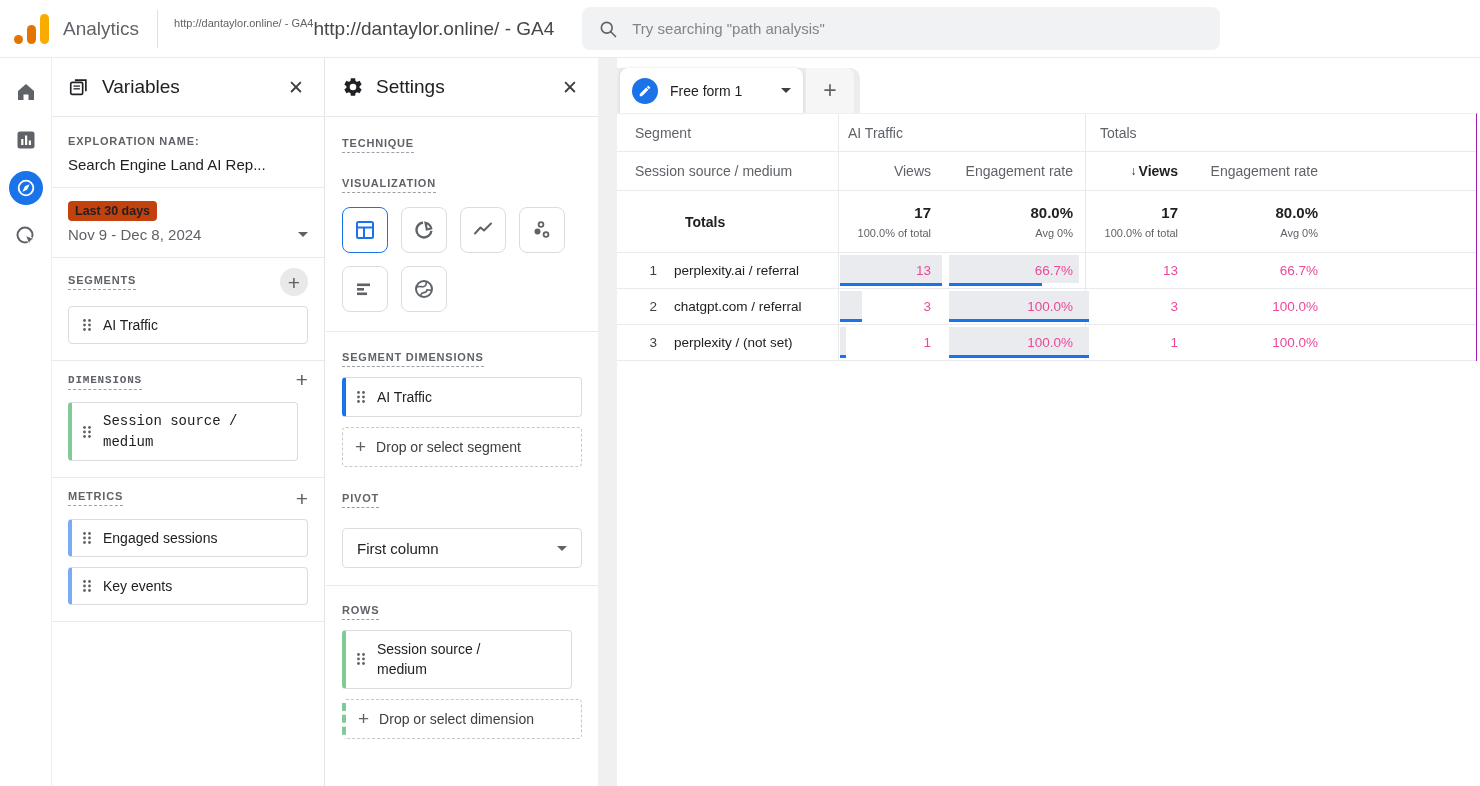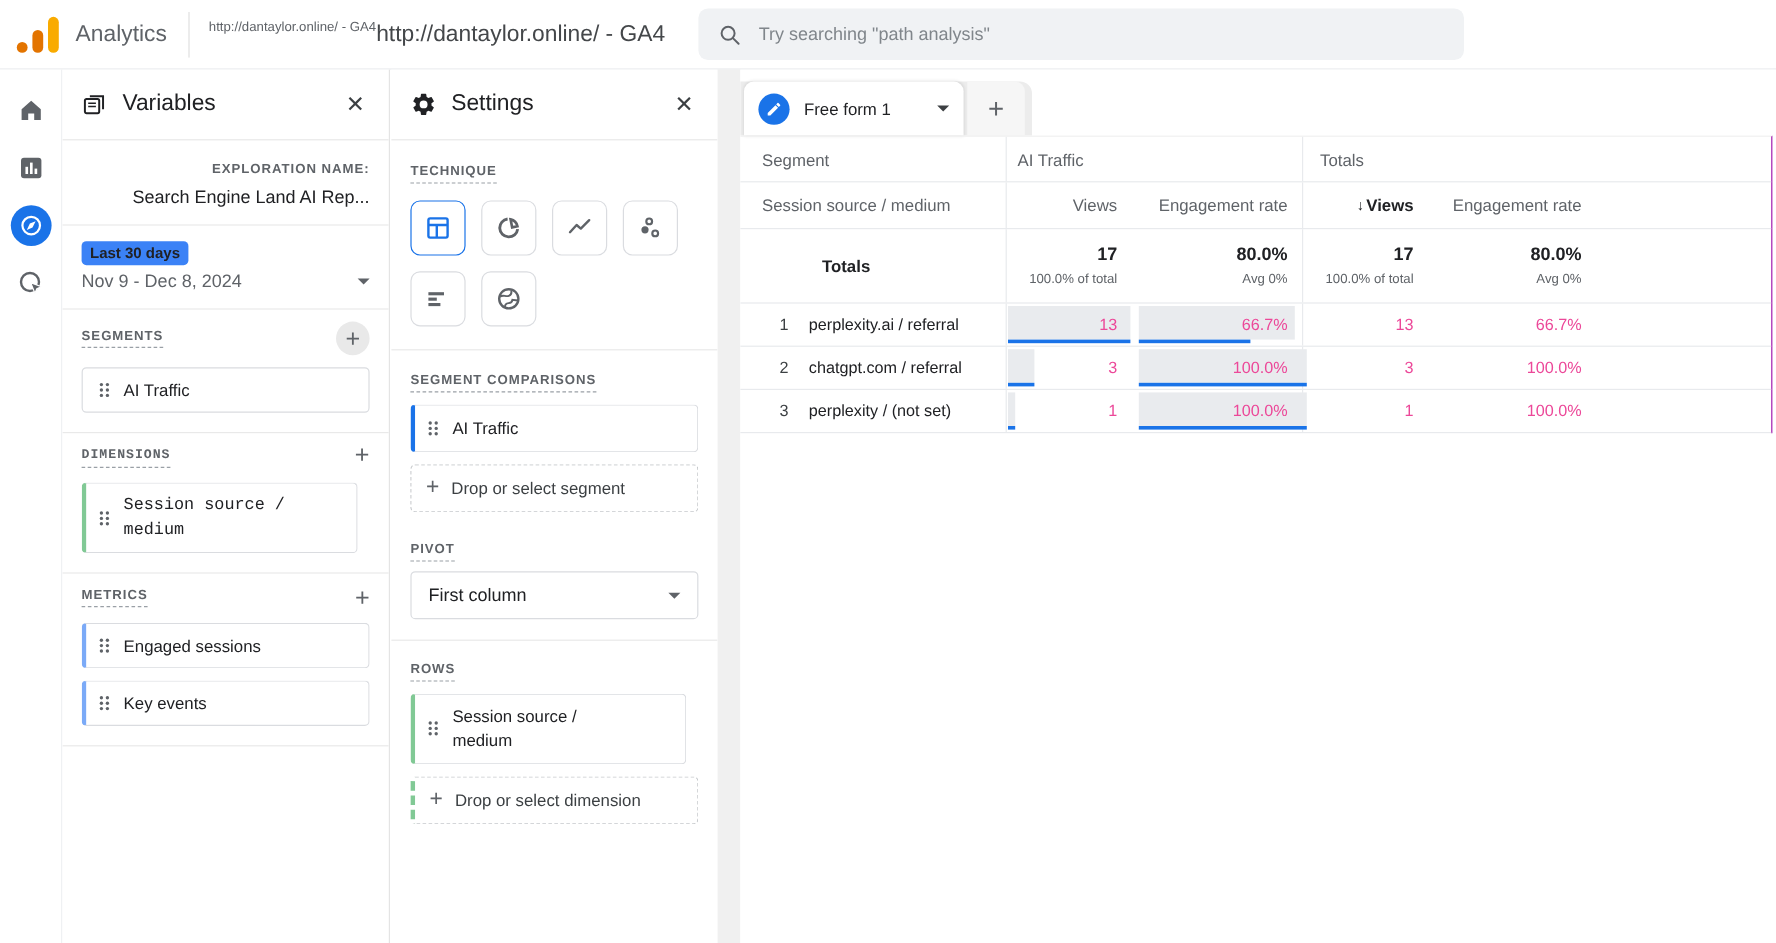--- a/index.html
+++ b/index.html
@@ -62,21 +62,21 @@
               display:flex; align-items:center; padding:0 12px; color:#3c4043; font-size:14px; cursor:pointer; }
   .dropzone .dz-plus { font-size:19px; color:#5f6368; margin-right:10px; }
   .dropzone.accent-green-dash { border-left:4px dashed #81c995; }
 
   .selectbox { margin-top:10px; height:40px; border:1px solid #dadce0; border-radius:4px;
                display:flex; align-items:center; padding:0 14px; font-size:15px; color:#202124;
                justify-content:space-between; cursor:pointer; background:#fff; }
   .caret { width:0; height:0; border-left:5px solid transparent; border-right:5px solid transparent;
            border-top:5px solid #5f6368; }
 
-  .datechip { display:inline-block; background:#3b82f6; border-radius:4px; padding:3px 7px;
+  .datechip { display:inline-block; background:#c2410c; border-radius:4px; padding:3px 7px;
               font-size:12.5px; font-weight:bold; color:#202124; }
   .daterange-row { display:flex; align-items:center; justify-content:space-between; margin-top:5px; }
   .daterange { font-size:15px; color:#5f6368; }
 
   
   .viz-grid { display:flex; flex-wrap:wrap; gap:13px; margin-top:14px; width:230px; }
   .viz-btn { width:46px; height:46px; border:1px solid #dadce0; border-radius:8px; background:#fff;
              display:flex; align-items:center; justify-content:center; cursor:pointer; }
   .viz-btn.active { border:1.5px solid #1a73e8; }
 
@@ -189,21 +189,21 @@
       <svg width="22" height="22" viewBox="0 0 24 24">
         <rect x="3" y="7" width="13" height="13" rx="1.5" fill="none" stroke="#202124" stroke-width="1.8"></rect>
         <path d="M7.5 4.5h12v12" fill="none" stroke="#202124" stroke-width="1.8"></path>
         <line x1="6" y1="11" x2="13" y2="11" stroke="#202124" stroke-width="1.4"></line>
         <line x1="6" y1="14" x2="13" y2="14" stroke="#202124" stroke-width="1.4"></line>
       </svg>
       <span class="ph-title">Variables</span>
       <span class="close-btn">✕</span>
     </div>
 
-    <div class="sec" style="padding-top:14px; padding-bottom:14px;text-align:right;">
+    <div class="sec" style="padding-top:14px; padding-bottom:14px;">
       <div class="sec-label" style="border-bottom:none; padding-bottom:0;">EXPLORATION NAME:</div>
       <div style="font-size:15px; color:#202124; margin-top:7px;">Search Engine Land AI Rep...</div>
     </div>
     <div class="divider"></div>
 
     <div class="sec" style="padding-top:13px; padding-bottom:14px;">
       <span class="datechip">Last 30 days</span>
       <div class="daterange-row">
         <span class="daterange">Nov 9 - Dec 8, 2024</span>
         <span class="caret"></span>
@@ -287,20 +287,23 @@
       <svg width="22" height="22" viewBox="0 0 24 24">
         <path fill="#202124" d="M19.14 12.94c.04-.3.06-.61.06-.94s-.02-.64-.07-.94l2.03-1.58a.49.49 0 0 0 .12-.61l-1.92-3.32a.488.488 0 0 0-.59-.22l-2.39.96c-.5-.38-1.03-.7-1.62-.94l-.36-2.54a.484.484 0 0 0-.48-.41h-3.84c-.24 0-.43.17-.47.41l-.36 2.54c-.59.24-1.13.57-1.62.94l-2.39-.96c-.22-.08-.47 0-.59.22L2.74 8.87c-.12.21-.08.47.12.61l2.03 1.58c-.05.3-.09.63-.09.94s.02.64.07.94l-2.03 1.58a.49.49 0 0 0-.12.61l1.92 3.32c.12.22.37.29.59.22l2.39-.96c.5.38 1.03.7 1.62.94l.36 2.54c.05.24.24.41.48.41h3.84c.24 0 .44-.17.47-.41l.36-2.54c.59-.24 1.13-.56 1.62-.94l2.39.96c.22.08.47 0 .59-.22l1.92-3.32c.12-.22.07-.47-.12-.61l-2.01-1.58zM12 15.6A3.6 3.6 0 0 1 8.4 12 3.6 3.6 0 0 1 12 8.4a3.6 3.6 0 0 1 3.6 3.6 3.6 3.6 0 0 1-3.6 3.6z"></path>
       </svg>
       <span class="ph-title">Settings</span>
       <span class="close-btn">✕</span>
     </div>
 
     <div class="sec" style="padding-top:16px;">
       <span class="sec-label">TECHNIQUE</span>
 
+      <div style="margin-top:20px;">
+        <span class="sec-label">VISUALIZATION</span>
+      </div>
       <div class="viz-grid">
         <div class="viz-btn active">
           <svg width="24" height="24" viewBox="0 0 24 24">
             <rect x="4" y="4" width="16" height="16" rx="1.5" fill="none" stroke="#1a73e8" stroke-width="2"></rect>
             <line x1="4" y1="9.5" x2="20" y2="9.5" stroke="#1a73e8" stroke-width="2"></line>
             <line x1="11" y1="9.5" x2="11" y2="20" stroke="#1a73e8" stroke-width="2"></line>
           </svg>
         </div>
         <div class="viz-btn">
           <svg width="24" height="24" viewBox="0 0 24 24">
@@ -333,41 +336,41 @@
             <path d="M5 10c2.5-1.5 4.5.5 7-.5 1.8-.7 2.5-2.5 2-4.5" fill="none" stroke="#5f6368" stroke-width="1.6"></path>
             <path d="M9 19.2c-.5-2.2.8-3.4 2.8-3.6 1.8-.2 3-1.2 3.2-2.8l4.6.6" fill="none" stroke="#5f6368" stroke-width="1.6"></path>
           </svg>
         </div>
       </div>
     </div>
 
     <div class="divider" style="margin-top:19px;"></div>
 
     <div class="sec" style="padding-top:15px;">
-      <span class="sec-label">SEGMENT COMPARISONS</span>
+      <span class="sec-label">SEGMENT DIMENSIONS</span>
       <div class="chip accent-dblue" style="min-height:40px;">
         <svg width="12" height="16" viewBox="0 0 12 16">
           <circle cx="3.5" cy="3.5" r="1.4" fill="#5f6368"></circle>
             <circle cx="8.5" cy="3.5" r="1.4" fill="#5f6368"></circle>
           <circle cx="3.5" cy="8" r="1.4" fill="#5f6368"></circle>
             <circle cx="8.5" cy="8" r="1.4" fill="#5f6368"></circle>
           <circle cx="3.5" cy="12.5" r="1.4" fill="#5f6368"></circle>
             <circle cx="8.5" cy="12.5" r="1.4" fill="#5f6368"></circle>
         </svg>
         <span class="chip-label">AI Traffic</span>
       </div>
       <div class="dropzone">
         <span class="dz-plus">+</span>
         <span>Drop or select segment</span>
       </div>
 
       <div style="margin-top:21px;">
         <span class="sec-label">PIVOT</span>
       </div>
-      <div class="selectbox" style="margin-top:8px;gap:33px;">
+      <div class="selectbox" style="margin-top:20px;gap:33px;">
         <span>First column</span>
         <span class="caret"></span>
       </div>
     </div>
 
     <div class="divider" style="margin-top:17px;"></div>
 
     <div class="sec" style="padding-top:14px;">
       <span class="sec-label">ROWS</span>
       <div class="chip accent-green" style="min-height:56px; width:230px;">

